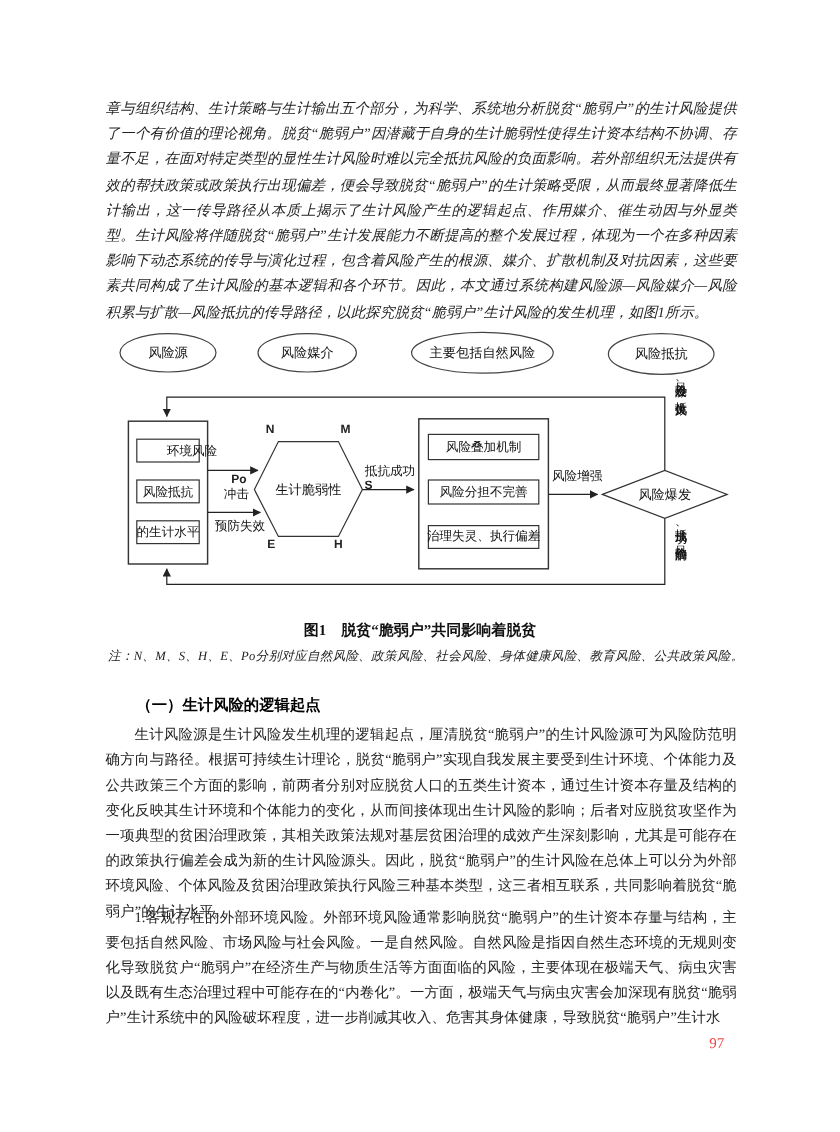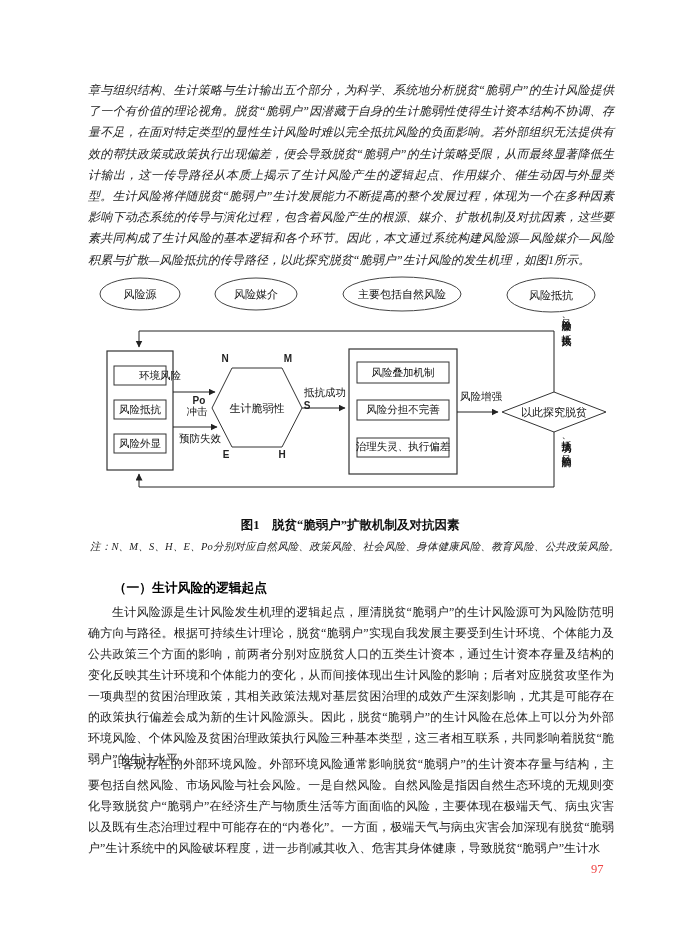--- a/index.html
+++ b/index.html
@@ -88,45 +88,45 @@
     <polygon points="498,142 550,122 602,142 550,162" fill="#fff" stroke="#333" stroke-width="1"></polygon>
   </svg>
 
   <div class="fl" style="left:136px;top:24px;">风险源</div>
   <div class="fl" style="left:252px;top:24px;">风险媒介</div>
   <div class="fl" style="left:398px;top:24px;">主要包括自然风险</div>
   <div class="fl" style="left:547px;top:25px;">风险抵抗</div>
 
   <div class="fl small" style="left:136px;top:106px;margin-left:20px;">环境风险</div>
   <div class="fl small" style="left:136px;top:140px;">风险抵抗</div>
-  <div class="fl small" style="left:136px;top:174px;">风险外显</div>
+  <div class="fl small" style="left:136px;top:174px;">的生计水平</div>
 
   <div class="fl" style="left:253px;top:138px;">生计脆弱性</div>
   <div class="fl vx" style="left:221px;top:88px;">N</div>
   <div class="fl vx" style="left:284px;top:88px;">M</div>
   <div class="fl vx" style="left:195px;top:130px;">Po</div>
   <div class="fl vx" style="left:303px;top:135px;">S</div>
   <div class="fl vx" style="left:222px;top:184px;">E</div>
   <div class="fl vx" style="left:278px;top:184px;">H</div>
 
   <div class="fl small" style="left:193px;top:110px;margin-top:32px;">冲击</div>
   <div class="fl small" style="left:196px;top:169px;">预防失效</div>
   <div class="fl small" style="left:321px;top:123px;">抵抗成功</div>
   <div class="fl small" style="left:477px;top:127px;font-family:Liberation Serif, serif;">风险增强</div>
 
   <div class="fl small" style="left:399px;top:103px;">风险叠加机制</div>
   <div class="fl small" style="left:399px;top:140px;">风险分担不完善</div>
   <div class="fl small" style="left:399px;top:177px;">治理失灵、执行偏差</div>
 
-  <div class="fl" style="left:550px;top:142px;">以此探究脱贫</div>
+  <div class="fl" style="left:550px;top:142px;">风险爆发</div>
 
   <div id="vside-top" class="vside">风险爆发、抵抗失效</div>
   <div id="vside-bottom" class="vside">抵抗成功、风险消解</div>
 </div>
 
-<div id="fig-caption">图1　脱贫“脆弱户”扩散机制及对抗因素</div>
+<div id="fig-caption">图1　脱贫“脆弱户”共同影响着脱贫</div>
 <div id="fig-note">注：N、M、S、H、E、Po分别对应自然风险、政策风险、社会风险、身体健康风险、教育风险、公共政策风险。</div>
 
 <div id="heading">（一）生计风险的逻辑起点</div>
 <div id="para2" class="para indent">生计风险源是生计风险发生机理的逻辑起点，厘清脱贫“脆弱户”的生计风险源可为风险防范明确方向与路径。根据可持续生计理论，脱贫“脆弱户”实现自我发展主要受到生计环境、个体能力及公共政策三个方面的影响，前两者分别对应脱贫人口的五类生计资本，通过生计资本存量及结构的变化反映其生计环境和个体能力的变化，从而间接体现出生计风险的影响；后者对应脱贫攻坚作为一项典型的贫困治理政策，其相关政策法规对基层贫困治理的成效产生深刻影响，尤其是可能存在的政策执行偏差会成为新的生计风险源头。因此，脱贫“脆弱户”的生计风险在总体上可以分为外部环境风险、个体风险及贫困治理政策执行风险三种基本类型，这三者相互联系，共同影响着脱贫“脆弱户”的生计水平。</div>
 <div id="para3" class="para indent">1.客观存在的外部环境风险。外部环境风险通常影响脱贫“脆弱户”的生计资本存量与结构，主要包括自然风险、市场风险与社会风险。一是自然风险。自然风险是指因自然生态环境的无规则变化导致脱贫户“脆弱户”在经济生产与物质生活等方面面临的风险，主要体现在极端天气、病虫灾害以及既有生态治理过程中可能存在的“内卷化”。一方面，极端天气与病虫灾害会加深现有脱贫“脆弱户”生计系统中的风险破坏程度，进一步削减其收入、危害其身体健康，导致脱贫“脆弱户”生计水</div>
 
 <div id="pageno">97</div>
 
 </body></html>

